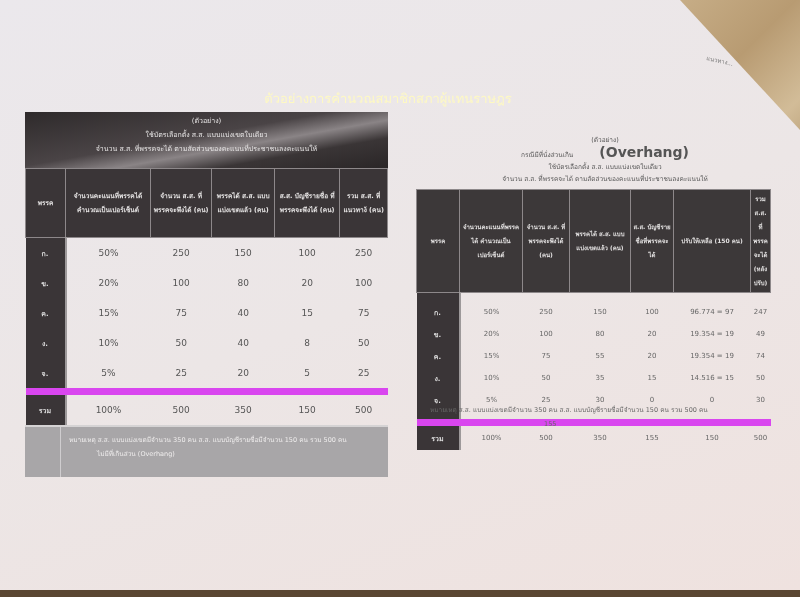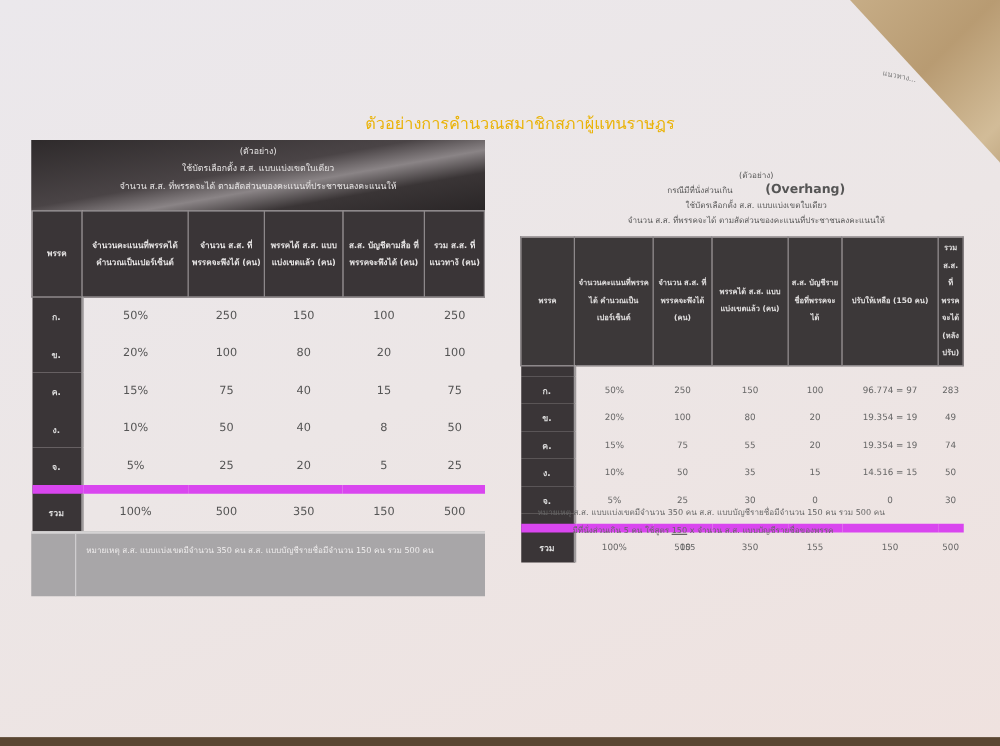--- a/index.html
+++ b/index.html
@@ -15,22 +15,22 @@
   .paper {
     position:absolute; left:0; top:0; width:800px; height:590px;
     background: linear-gradient(160deg, #ebe8ec 0%, #ece6e6 50%, #efe2df 100%);
     clip-path: polygon(0 0, 680px 0, 800px 130px, 800px 590px, 0 590px);
   }
   .corner-text {
     position:absolute; left:706px; top:56px; font-size:6px; color:#777;
     transform: rotate(12deg);
   }
   .title {
-    position:absolute; left:241px; top:88px; width:350px; text-align:center;
-    font-size:13px; color:#eab308;
+    position:absolute; left:213px; top:88px; width:350px; text-align:center;
+    font-size:13px; color:#fef9c3;
   }
   
   .lt { position:absolute; left:25px; top:112px; width:363px; }
   .lt-banner {
     height:56px; background: linear-gradient(170deg, #2e2a2b 0%, #4a4446 45%, #8a8486 60%, #3a3536 75%, #2a2627 100%);
     color:#e8e6e6; font-size:7px; text-align:center; line-height:14px; padding-top:2px; box-sizing:border-box;
   }
   table { border-collapse:collapse; width:100%; }
   .lt th {
     background:#3a3537; color:#e6e4e4; font-size:6.5px; font-weight:bold;
@@ -45,21 +45,21 @@
   .lt-note {
     display:flex; height:50px; background:#a8a6a8; border-top:2px solid #d5d3d4;
   }
   .lt-note .gap { width:35px; border-right:1px solid #cfcdcf; }
   .lt-note .txt { color:#f0eeee; font-size:6.5px; padding:6px 8px; line-height:14px; }
   
   .rt-head {
     position:absolute; left:410px; top:134px; width:390px; text-align:center;
     font-size:6.5px; color:#555; line-height:12px;
   }
-  .rt-head b { font-size:10px; color:#555;margin-left:24px; }
+  .rt-head b { font-size:14px; color:#555;margin-left:24px; }
   .rt { position:absolute; left:416px; top:189px; width:355px; }
   .rt th {
     background:#3c3839; color:#e2e0e0; font-size:6px; font-weight:bold;
     border:1px solid #8d888a; height:60px; padding:2px; line-height:14px;
   }
   .rt td { font-size:7px; color:#666; text-align:center; height:20px; }
   .rt tr.spacer td { height:6px; }
   .rt tr.total td { height:22px; }
   .rt-note {
     position:absolute; left:430px; top:403px; width:360px; font-size:6.5px; color:#666; line-height:14px;
@@ -84,21 +84,21 @@
     <div>ใช้บัตรเลือกตั้ง ส.ส. แบบแบ่งเขตใบเดียว</div>
     <div>จำนวน ส.ส. ที่พรรคจะได้ ตามสัดส่วนของคะแนนที่ประชาชนลงคะแนนให้</div>
   </div>
   <table>
     <thead>
       <tr>
         <th style="width:35px">พรรค</th>
         <th style="width:80px">จำนวนคะแนนที่พรรคได้ คำนวณเป็นเปอร์เซ็นต์</th>
         <th>จำนวน ส.ส. ที่พรรคจะพึงได้ (คน)</th>
         <th>พรรคได้ ส.ส. แบบแบ่งเขตแล้ว (คน)</th>
-        <th>ส.ส. บัญชีตามสื่อ ที่พรรคจะพึงได้ (คน)</th>
+        <th>ส.ส. บัญชีรายชื่อ ที่พรรคจะพึงได้ (คน)</th>
         <th>รวม ส.ส. ที่แนวทาง้ (คน)</th>
       </tr>
     </thead>
     <tbody>
       <tr>
         <td class="party">ก.</td>
         <td>50%</td>
         <td>250</td>
         <td>150</td>
         <td>100</td>
@@ -143,20 +143,21 @@
         <td>350</td>
         <td>150</td>
         <td>500</td>
       </tr>
     </tbody>
   </table>
   <div class="lt-note">
     <div class="gap"></div>
     <div class="txt">
       <div>หมายเหตุ  ส.ส. แบบแบ่งเขตมีจำนวน 350 คน  ส.ส. แบบบัญชีรายชื่อมีจำนวน 150 คน  รวม 500 คน</div>
+      <div style="padding-left:28px">ไม่มีที่เกินส่วน (Overhang)</div>
     </div>
   </div>
 </div>
 
 <div class="rt-head">
   <div>(ตัวอย่าง)</div>
   <div><span>กรณีมีที่นั่งส่วนเกิน </span><b>(Overhang)</b></div>
   <div>ใช้บัตรเลือกตั้ง ส.ส. แบบแบ่งเขตใบเดียว</div>
   <div>จำนวน ส.ส. ที่พรรคจะได้ ตามสัดส่วนของคะแนนที่ประชาชนลงคะแนนให้</div>
 </div>
@@ -179,21 +180,21 @@
           <td class="party"></td>
           <td colspan="6"></td>
         </tr>
       <tr>
         <td class="party">ก.</td>
         <td>50%</td>
         <td>250</td>
         <td>150</td>
         <td>100</td>
         <td>96.774 = 97</td>
-        <td>283</td>
+        <td>247</td>
       </tr>
       <tr>
         <td class="party">ข.</td>
         <td>20%</td>
         <td>100</td>
         <td>80</td>
         <td>20</td>
         <td>19.354 = 19</td>
         <td>49</td>
       </tr>
@@ -236,15 +237,14 @@
         <td>155</td>
         <td>150</td>
         <td>500</td>
       </tr>
     </tbody>
   </table>
 </div>
 
 <div class="rt-note">
   <div>หมายเหตุ  ส.ส. แบบแบ่งเขตมีจำนวน 350 คน ส.ส. แบบบัญชีรายชื่อมีจำนวน 150 คน รวม 500 คน</div>
-  <div class="indent"><span>มีที่นั่งส่วนเกิน 5 คน ใช้สูตร </span><u>150</u><span> x จำนวน ส.ส. แบบบัญชีรายชื่อของพรรค</span></div>
   <div class="denom">155</div>
 </div>
 
 </body></html>

